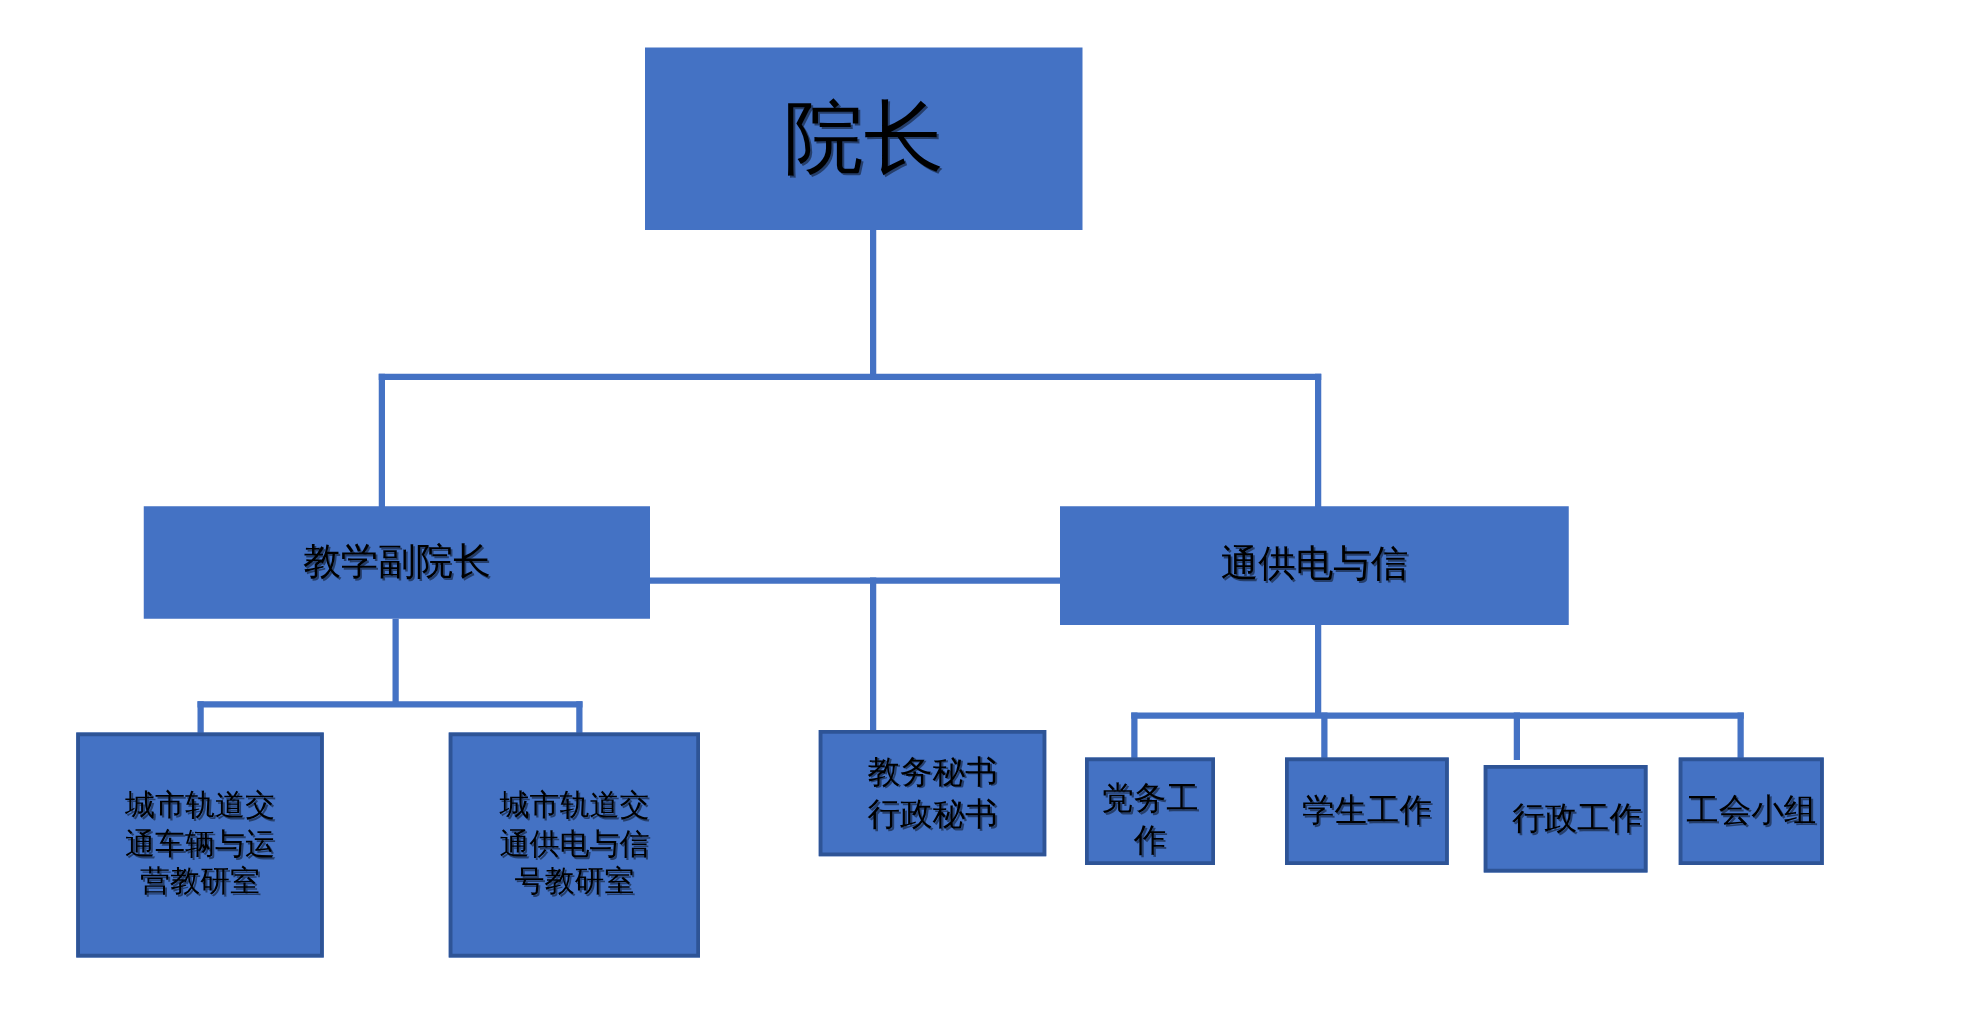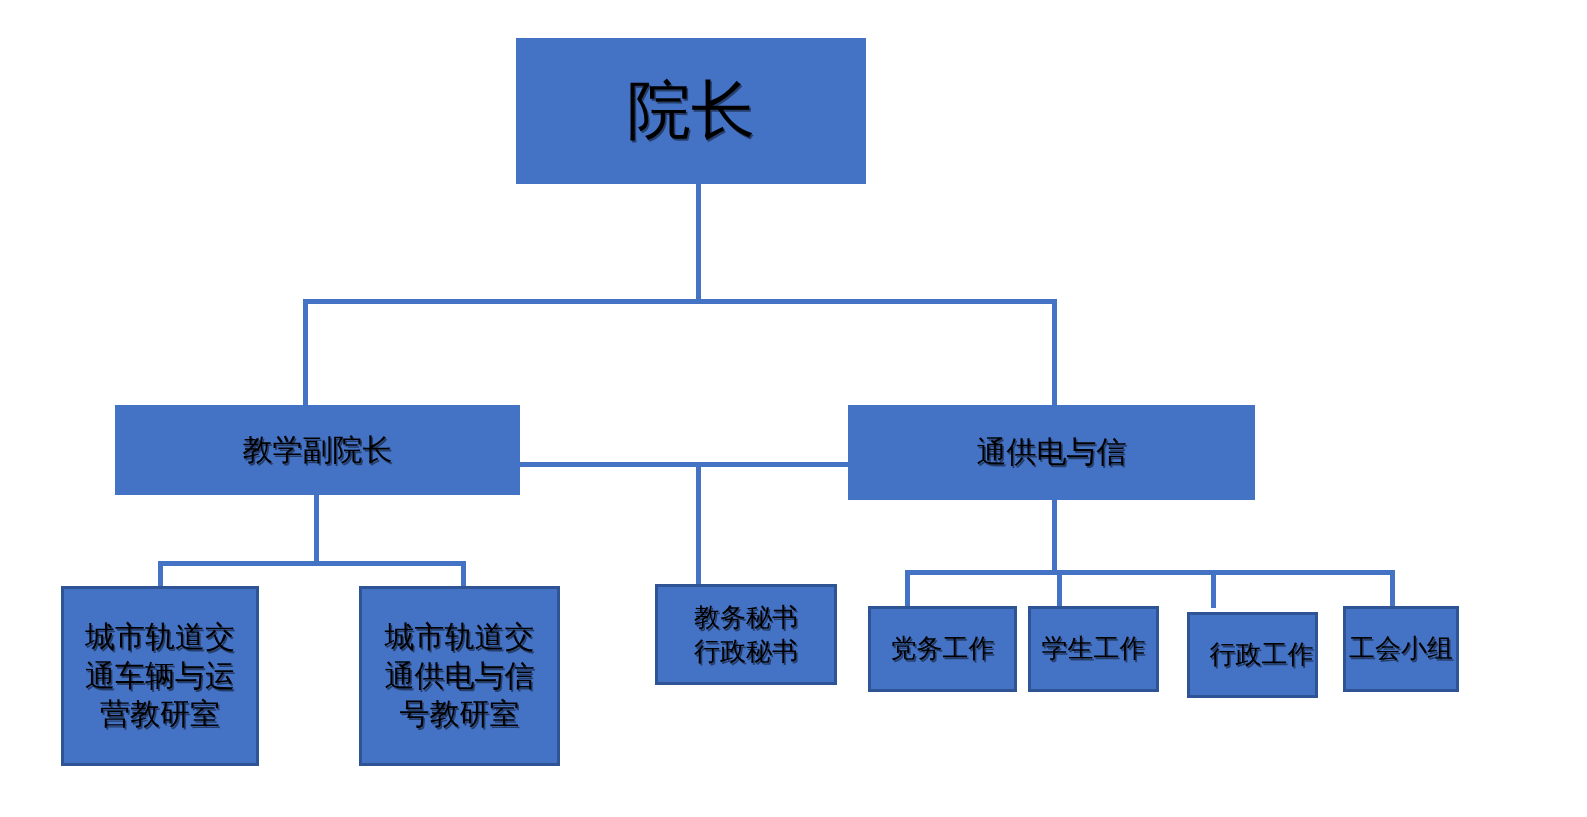--- a/index.html
+++ b/index.html
@@ -45,21 +45,21 @@
     font-size: 64px;
   }
   .node-l2 {
     font-size: 30px;
   }
   .node-l3 {
     font-size: 26px;
     margin-left: 48px;
   }
   .node-l3-wide {
-    font-size: 30px;
+    font-size: 24px;
     padding: 0 14px;
   }
   .conn {
     position: absolute;
     background: #4472C4;
     z-index: 1;
   }
   .conn-v { width: 5px; }
   .conn-h { height: 5px; }
 </style>
@@ -118,21 +118,21 @@
     <span class="label">城市轨道交
 通供电与信
 号教研室</span>
   </div>
 
   <div class="node node-l3 bordered" style="left:607px; top:584px; width:182px; height:101px;">
     <span class="label">教务秘书
 行政秘书</span>
   </div>
 
-  <div class="node node-l3 bordered" style="left:820px; top:606px; width:149px; height:86px;">
+  <div class="node node-l3 bordered" style="left:820px; top:606px; width:104px; height:86px;align-items:flex-end;">
     <span class="label">党务工作</span>
   </div>
 
   <div class="node node-l3 bordered" style="left:980px; top:606px; width:131px; height:86px;text-align:center;">
     <span class="label">学生工作</span>
   </div>
 
   <div class="node node-l3 bordered" style="left:1139px; top:612px; width:131px; height:86px;padding-left:18px;">
     <span class="label">行政工作</span>
   </div>

